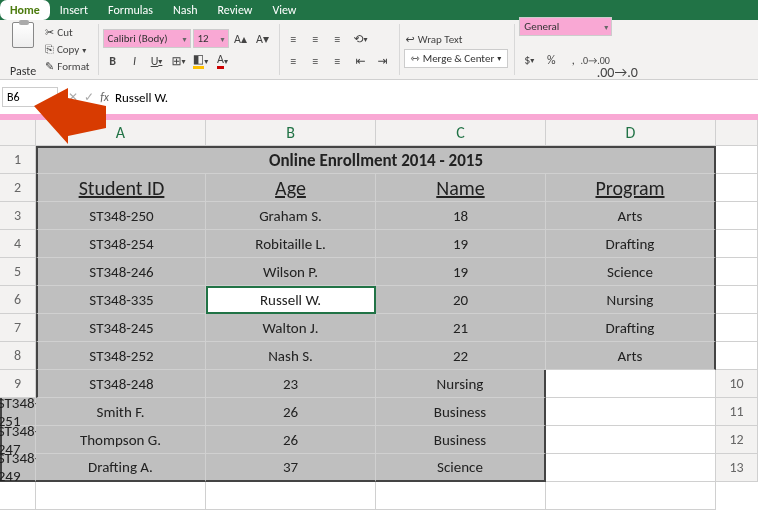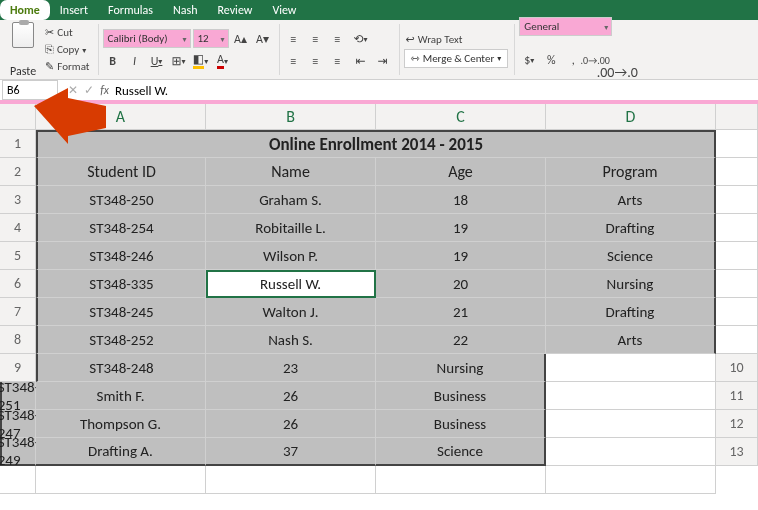--- a/index.html
+++ b/index.html
@@ -19,38 +19,38 @@
 .vstack { display: flex; flex-direction: column; gap: 2px; }
 .font-select, .size-select, .general-select { border: 1px solid #ccc; background: #f9a8d4; padding: 2px 16px 2px 4px; font-size: 11px; position: relative; cursor: pointer; min-width: 0; }
 .font-select { width: 88px; }
 .size-select { width: 36px; text-align: left; }
 .general-select { width: 93px; }
 .drop-arrow { position: absolute; right: 3px; top: 50%; transform: translateY(-50%); font-size: 8px; color: #666; }
 .btn-icon { width: 20px; height: 20px; display: flex; align-items: center; justify-content: center; border: 1px solid transparent; cursor: pointer; font-size: 12px; color: #444; }
 .rrow { display: flex; gap: 2px; align-items: center; }
 .merge-btn { border: 1px solid #ccc; background: #fff; padding: 2px 6px; font-size: 11px; display: flex; align-items: center; gap: 3px; cursor: pointer; }
 
-.formula-bar { display: flex; align-items: center; border-bottom: 4px solid #f9a8d4; height: 24px; background: #fff; justify-content: flex-end; }
+.formula-bar { display: flex; align-items: center; border-bottom: 6px solid #f9a8d4; height: 40px; background: #fff; justify-content: flex-end; }
 .namebox { width: 56px; border: 1px solid #ccc; padding: 2px 4px; font-size: 12px; margin: 2px; background: #fff; }
 .fx-area { display: flex; align-items: center; gap: 6px; padding-left: 8px; flex: 1; }
 .fx-label { font-style: italic; color: #666; font-size: 12px; }
 .fx-input { border: none; font-size: 13px; flex: 1; outline: none; }
 
 .arrow-annot { position: absolute; top: 88px; left: 34px; z-index: 10; pointer-events: none; }
 .arrow-annot svg { display: block; }
 
 .sheet { position: relative; }
 .grid { display: grid; grid-template-columns: 36px 170px 170px 170px 170px 1fr; }
 .hdr, .rowhdr, .cell { border: 1px solid #d0d0d0; border-top: none; border-left: none; padding: 4px 6px; font-size: 15px; display: flex; align-items: center; justify-content: center; }
 .hdr { background: #f3f2f1; color: #217346; font-size: 16px; height: 26px; }
 .rowhdr { background: #f3f2f1; color: #666; font-size: 14px; justify-content: center; }
 .corner { background: #f3f2f1; border: 1px solid #d0d0d0; border-top: none; border-left: none; }
 .cell { background: #bfbfbf; color: #222; height: 28px; }
 .cell.title { font-weight: bold; font-size: 17px; background: #bfbfbf; }
-.cell.header-row { font-size: 16px; }
+.cell.header-row { font-size: 20px; text-decoration: underline; }
 .cell.active { background: #fff; outline: 2px solid #217346; outline-offset: -2px; z-index: 2; }
 .thick-left { border-left: 2px solid #444 !important; }
 .thick-right { border-right: 2px solid #444 !important; }
 .thick-top { border-top: 2px solid #444 !important; text-align: right; }
 .thick-bottom { border-bottom: 2px solid #444 !important; }
 </style>
 </head>
 <body>
 
 <div class="titlebar">
@@ -185,22 +185,22 @@
       <div class="hdr">A</div>
       <div class="hdr">B</div>
       <div class="hdr">C</div>
       <div class="hdr">D</div>
       <div class="hdr"></div>
       <div class="rowhdr">1</div>
       <div class="cell title thick-left thick-right thick-top" style="grid-column: span 4;">Online Enrollment 2014 - 2015</div>
       <div class="cell" style="background: rgb(255, 255, 255);"></div>
       <div class="rowhdr">2</div>
       <div class="cell header-row thick-left">Student ID</div>
+      <div class="cell header-row">Age</div>
       <div class="cell header-row">Name</div>
-      <div class="cell header-row">Age</div>
       <div class="cell header-row thick-right">Program</div>
       <div class="cell" style="background: rgb(255, 255, 255);"></div>
       <div class="rowhdr">3</div>
       <div class="cell thick-left">ST348-250</div>
       <div class="cell">Graham S.</div>
       <div class="cell">18</div>
       <div class="cell thick-right">Arts</div>
       <div class="cell" style="background: rgb(255, 255, 255);"></div>
       <div class="rowhdr">4</div>
       <div class="cell thick-left">ST348-254</div>

